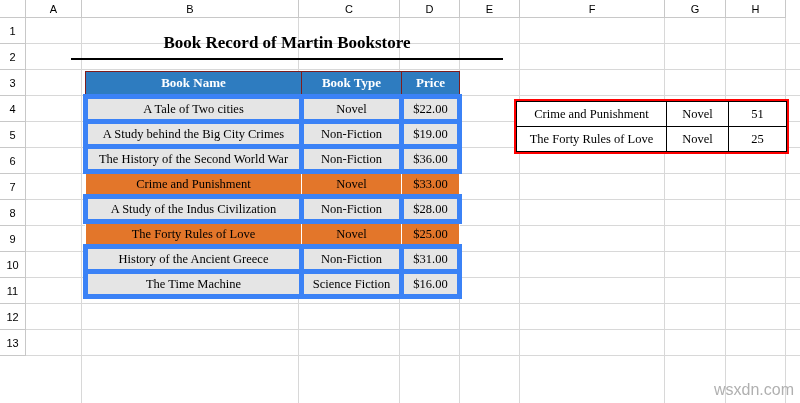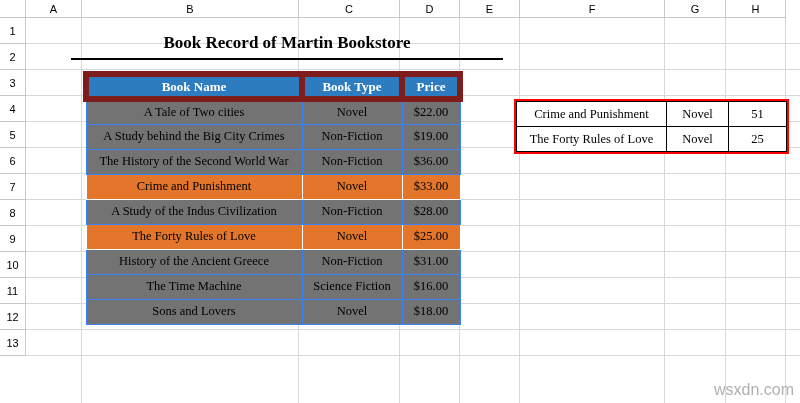--- a/index.html
+++ b/index.html
@@ -120,30 +120,30 @@
     border: 1px solid #ffffff;
     height: 25px;
     box-sizing: border-box;
     padding: 0 4px;
   }
   .main-table thead th {
     background: #2e7cc0;
     color: #ffffff;
     font-weight: bold;
     text-align: center;
-    border: 6px solid #7f1d1d;
+    border: 1px solid #7f1d1d;
     font-size: 13px;
   }
   .c-name { width: 216px; text-align: center; }
   .c-type { width: 100px; text-align: center; }
   .c-price { width: 58px; text-align: center; padding-left: 6px; }
 
   .main-table tbody td {
-    background: #737373;
-    border: 1px solid #3b82f6;
+    background: #e5e5e5;
+    border: 5px solid #3b82f6;
     color: #000000;
   }
   .main-table tbody tr.hl td {
     background: #e3762a;
     color: #000000;
     border: 1px solid #ffffff;
   }
 
   
   .result-wrap {
@@ -281,25 +281,20 @@
         <tr>
           <td class="c-name">History of the Ancient Greece</td>
           <td class="c-type">Non-Fiction</td>
           <td class="c-price">$31.00</td>
         </tr>
         <tr>
           <td class="c-name">The Time Machine</td>
           <td class="c-type">Science Fiction</td>
           <td class="c-price">$16.00</td>
         </tr>
-        <tr>
-          <td class="c-name">Sons and Lovers</td>
-          <td class="c-type">Novel</td>
-          <td class="c-price">$18.00</td>
-        </tr>
       </tbody>
   </table>
 
   <div class="result-wrap">
     <table class="result-table">
       <tbody id="result-tbody">
           <tr>
             <td class="r-name">Crime and Punishment</td>
             <td class="r-type">Novel</td>
             <td class="r-count">51</td>

